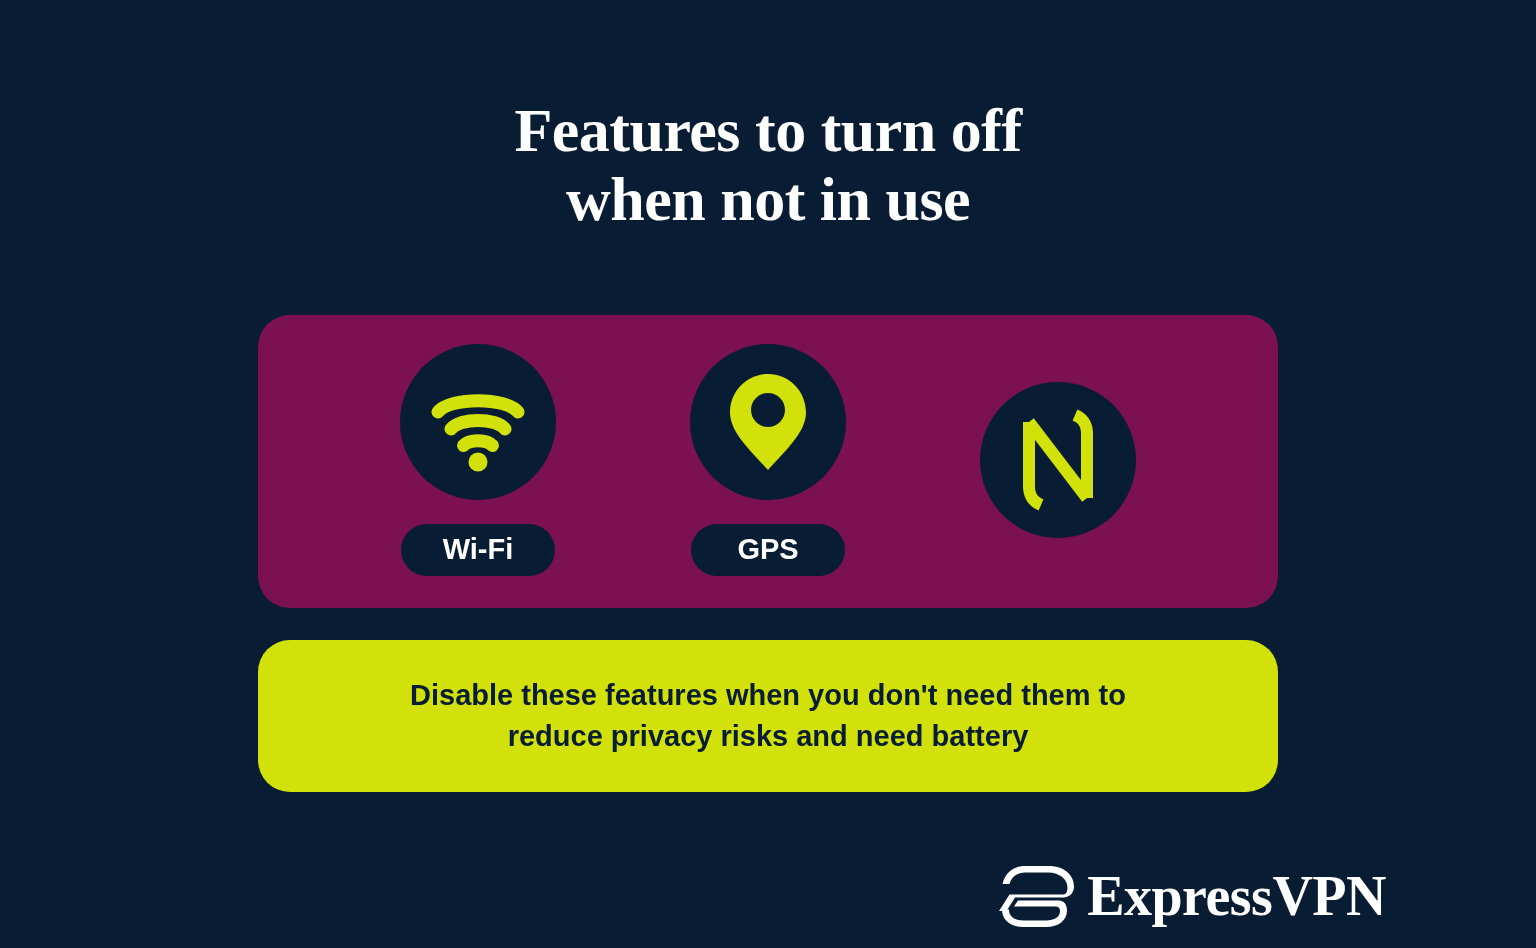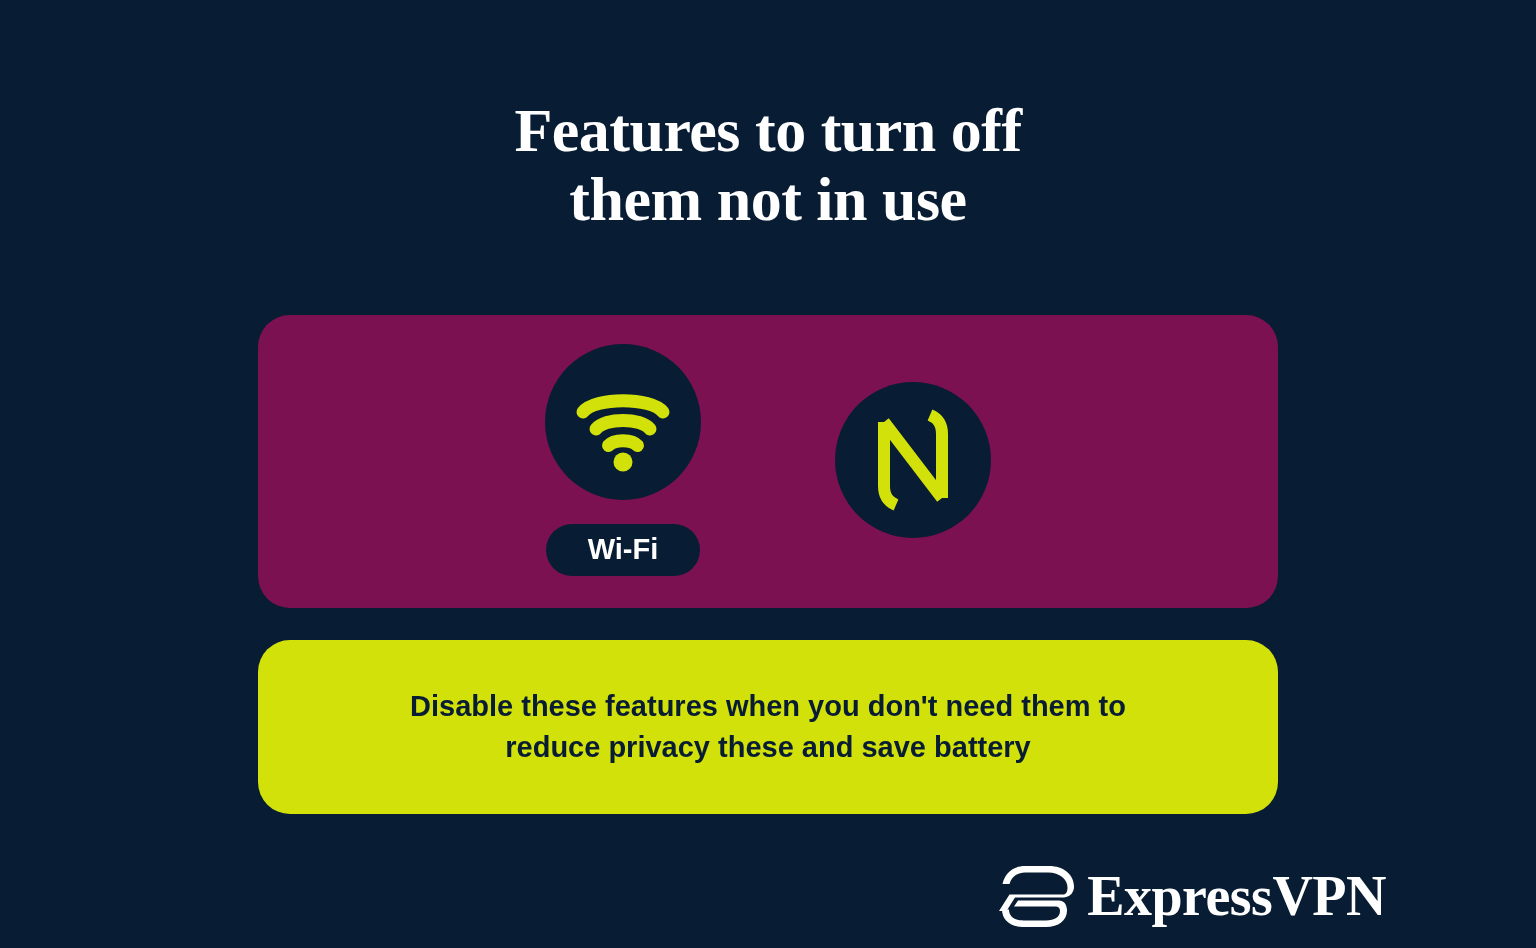--- a/index.html
+++ b/index.html
@@ -89,21 +89,21 @@
     letter-spacing:0px;
     white-space:nowrap;
   }
 
   
   .caption-panel {
     position:absolute;
     left:258px;
     top:640px;
     width:1020px;
-    height:174px;
+    height:152px;
     background:#d3e10b;
     border-radius:32px;
     display:flex;
     align-items:center;
     justify-content:center;
   }
 
   .caption-text {
     color:#081d33;
     font-size:29px;
@@ -133,40 +133,49 @@
     font-weight:bold;
     letter-spacing:-0.5px;
     line-height:1;
   }
 </style>
 </head>
 <body>
 
 <div class="title">
   <span class="title-line">Features to turn off</span>
-  <span class="title-line">them not in use</span>
+  <span class="title-line">when not in use</span>
 </div>
 
 <div class="feature-panel">
   <div class="feature-row">
 
     <div class="feature-item">
       <div class="icon-circle">
         <svg width="104" height="104" viewBox="0 0 104 104" aria-hidden="true">
           <g fill="none" stroke="#d3e10b" stroke-linecap="round">
             <path d="M12 42 C24 27, 80 27, 92 42" stroke-width="13"></path>
             <path d="M25 59 C34 47.5, 70 47.5, 79 59" stroke-width="13"></path>
             <path d="M37.5 75.5 C43 69, 61 69, 66.5 75.5" stroke-width="13"></path>
           </g>
           <circle cx="52" cy="92" r="9.5" fill="#d3e10b"></circle>
         </svg>
       </div>
       <div class="label-pill">Wi-Fi</div>
     </div>
 
+    <div class="feature-item">
+      <div class="icon-circle">
+        <svg width="96" height="104" viewBox="0 0 96 104" aria-hidden="true">
+          <path d="M48 4 C27 4, 10 21, 10 42.5 C10 62, 30 80, 48 100 C66 80, 86 62, 86 42.5 C86 21, 69 4, 48 4 Z" fill="#d3e10b"></path>
+          <circle cx="48" cy="40" r="17" fill="#081d33"></circle>
+        </svg>
+      </div>
+      <div class="label-pill">GPS</div>
+    </div>
 
     <div class="feature-item">
       <div class="icon-circle">
         <svg width="92" height="104" viewBox="0 0 92 104" aria-hidden="true">
           <g fill="none" stroke="#d3e10b" stroke-width="12" stroke-linecap="butt" stroke-linejoin="miter">
 
             <path d="M17 14 L17 78 C17 89, 22 94, 29 97"></path>
 
             <path d="M75 90 L75 26 C75 15, 70 10, 63 7"></path>
 
@@ -175,21 +184,21 @@
         </svg>
       </div>
     </div>
 
   </div>
 </div>
 
 <div class="caption-panel">
   <div class="caption-text">
     <span class="caption-line">Disable these features when you don't need them to</span>
-    <span class="caption-line">reduce privacy these and save battery</span>
+    <span class="caption-line">reduce privacy risks and need battery</span>
   </div>
 </div>
 
 <div class="logo">
   <svg class="logo-mark" width="78" height="64" viewBox="0 0 78 64" aria-hidden="true">
     <path fill="#ffffff" d="M28 2 H52 C66.5 2, 77 10.5, 77 22.5 C77 28.5, 73.5 32.5, 67 33.5 L18 33.5
                              L9.5 47 L2 47 L12.5 30.5 L66 30.5 C69 30.5, 70.5 28, 70.5 23.5
                              C70.5 15.5, 63 8.5, 51 8.5 H28 C20 8.5, 14.5 13, 12.5 20 L5.5 20
                              C8 8.5, 16.5 2, 28 2 Z"></path>
     <path fill="#ffffff" d="M21 36.5 H62 C66.5 36.5, 70 40, 70 46.5 C70 56.5, 61.5 63, 49 63

